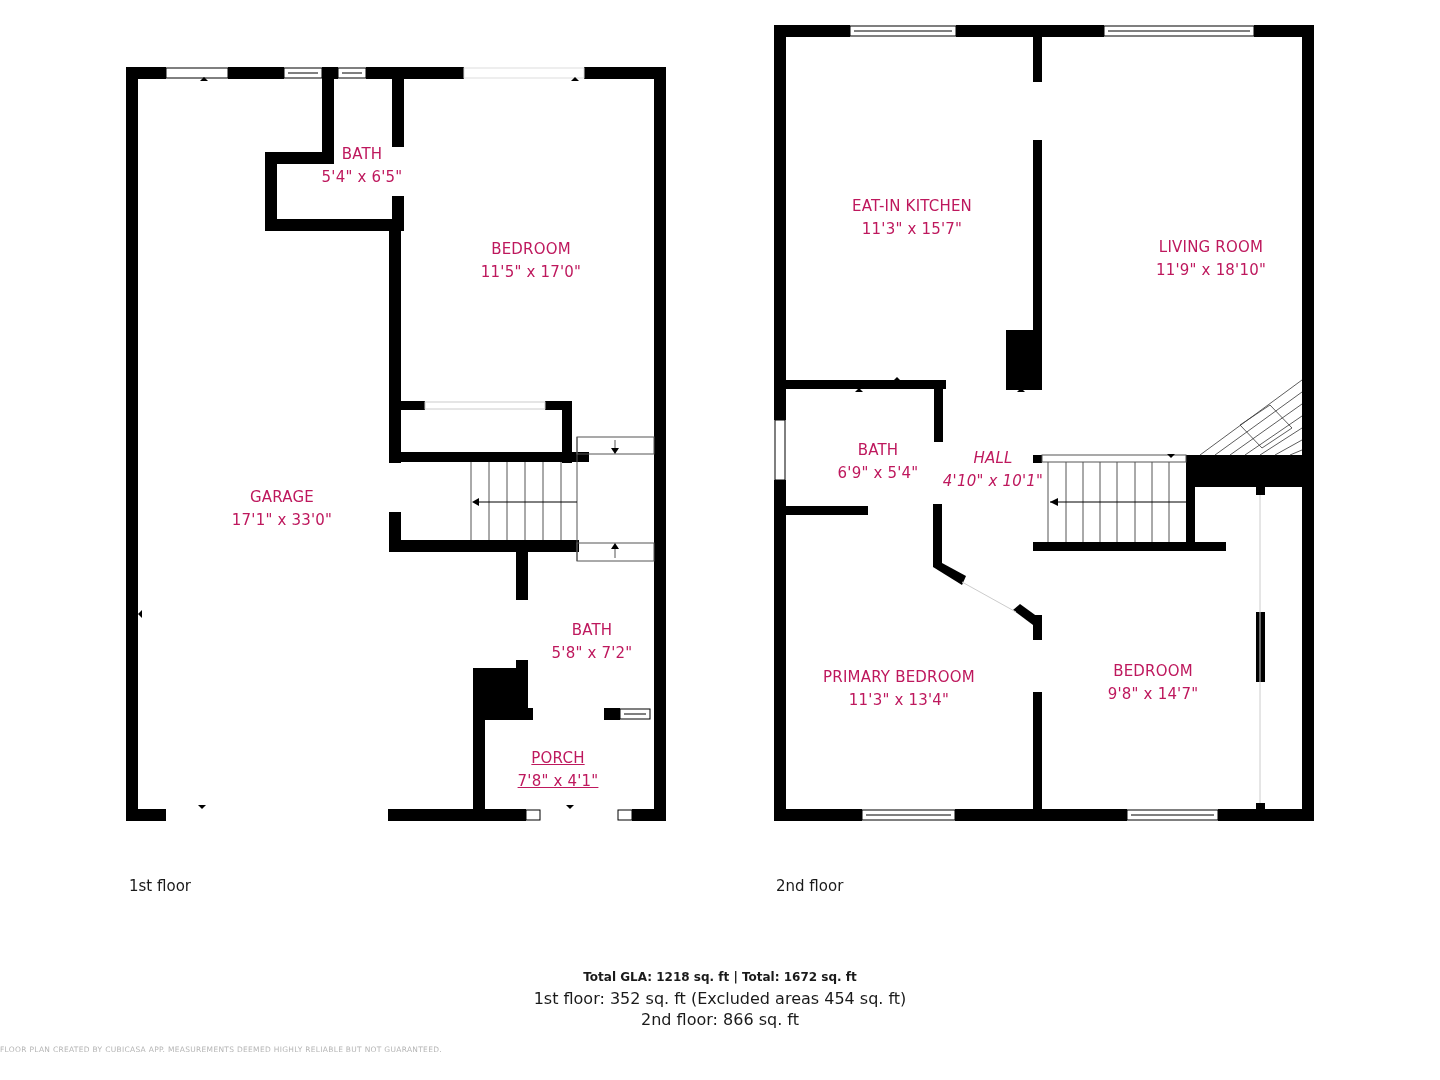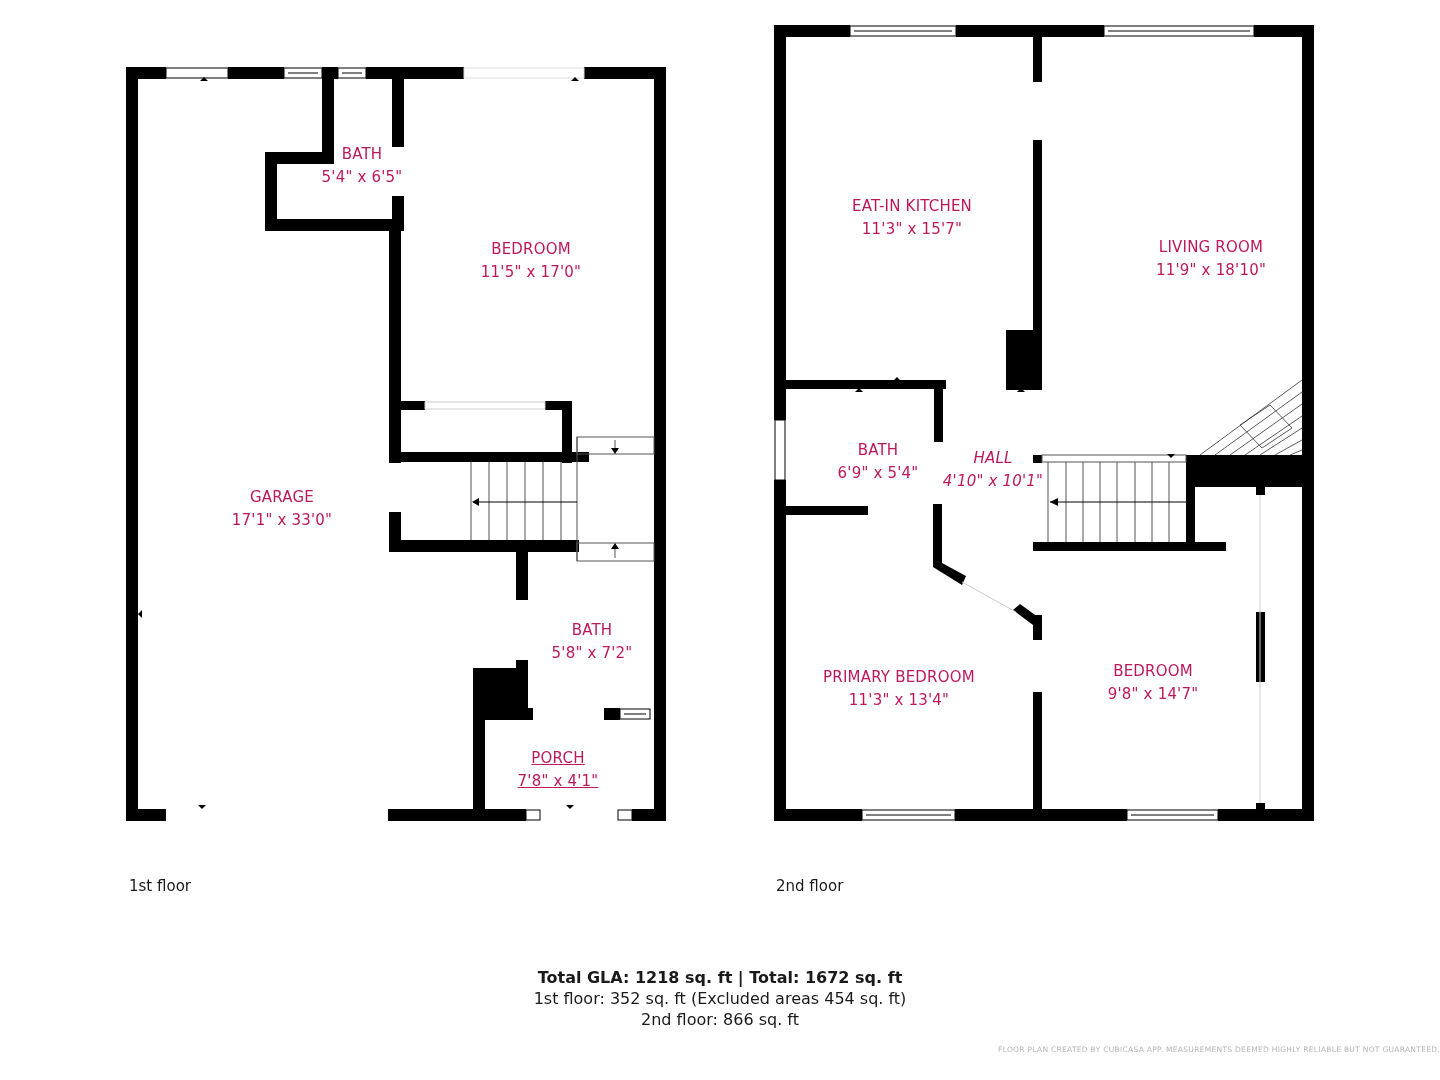--- a/index.html
+++ b/index.html
@@ -4,23 +4,23 @@
 <style>
   html, body { margin: 0; padding: 0; background: #ffffff; }
   body { width: 1440px; height: 1080px; position: relative; overflow: hidden;
          font-family: "DejaVu Sans", "Liberation Sans", sans-serif; color: #1a1a1a; }
   svg.plan { position: absolute; left: 0; top: 0; width: 1440px; height: 1080px; }
   .room-label { position: absolute; transform: translateX(-50%); text-align: center;
                 font-size: 15px; line-height: 23px; white-space: nowrap; color: #be185d; letter-spacing: 0.2px; }
   .room-label span { display: block; }
   .floor-label { position: absolute; font-size: 15px; color: #1a1a1a; }
   .totals { position: absolute; left: 0; width: 1440px; top: 967px; text-align: center; }
-  .totals .gla { font-weight: bold; font-size: 16px; line-height: 21px; }
+  .totals .gla { font-weight: bold; font-size: 12px; line-height: 21px; }
   .totals .line { font-size: 16px; line-height: 21px; }
-  .disclaimer { position: absolute; left: 0; width: 1440px; top: 1045px; text-align: right;
+  .disclaimer { position: absolute; left: 0; width: 1440px; top: 1045px; text-align: left;
                 font-size: 7.5px; color: #b5b5b5; letter-spacing: 0.3px; }
 </style>
 </head>
 <body>
 
 <svg class="plan" viewBox="0 0 1440 1080">
   <g fill="#000">
 
     <rect x="126" y="67" width="40" height="12"></rect>
     <rect x="228" y="67" width="56" height="12"></rect>

